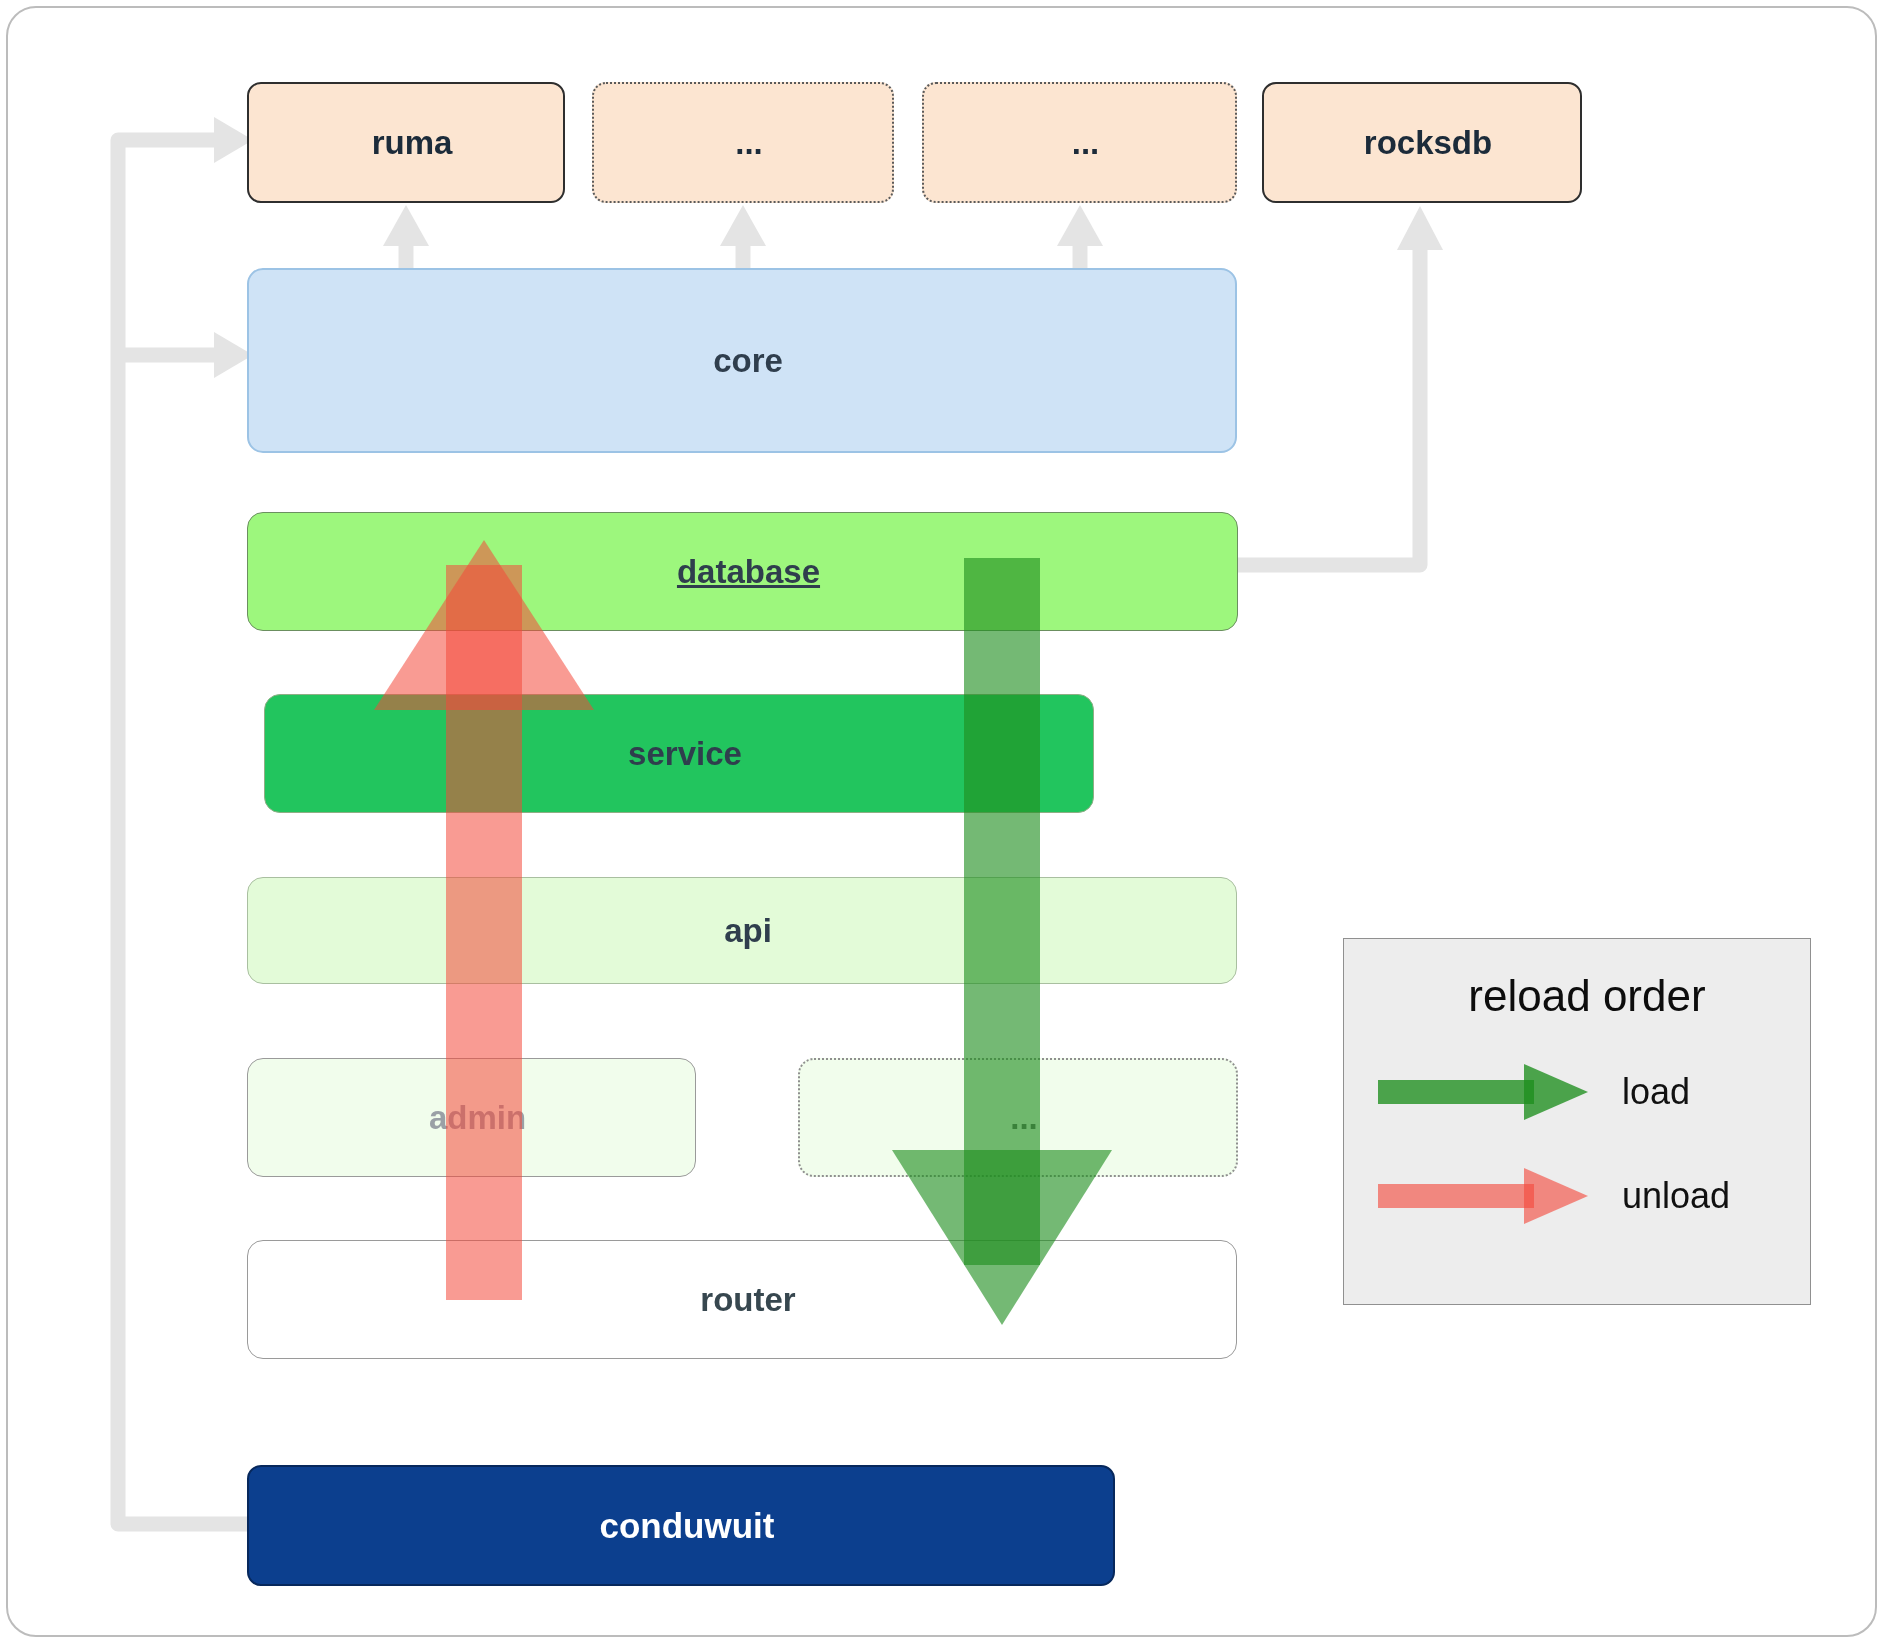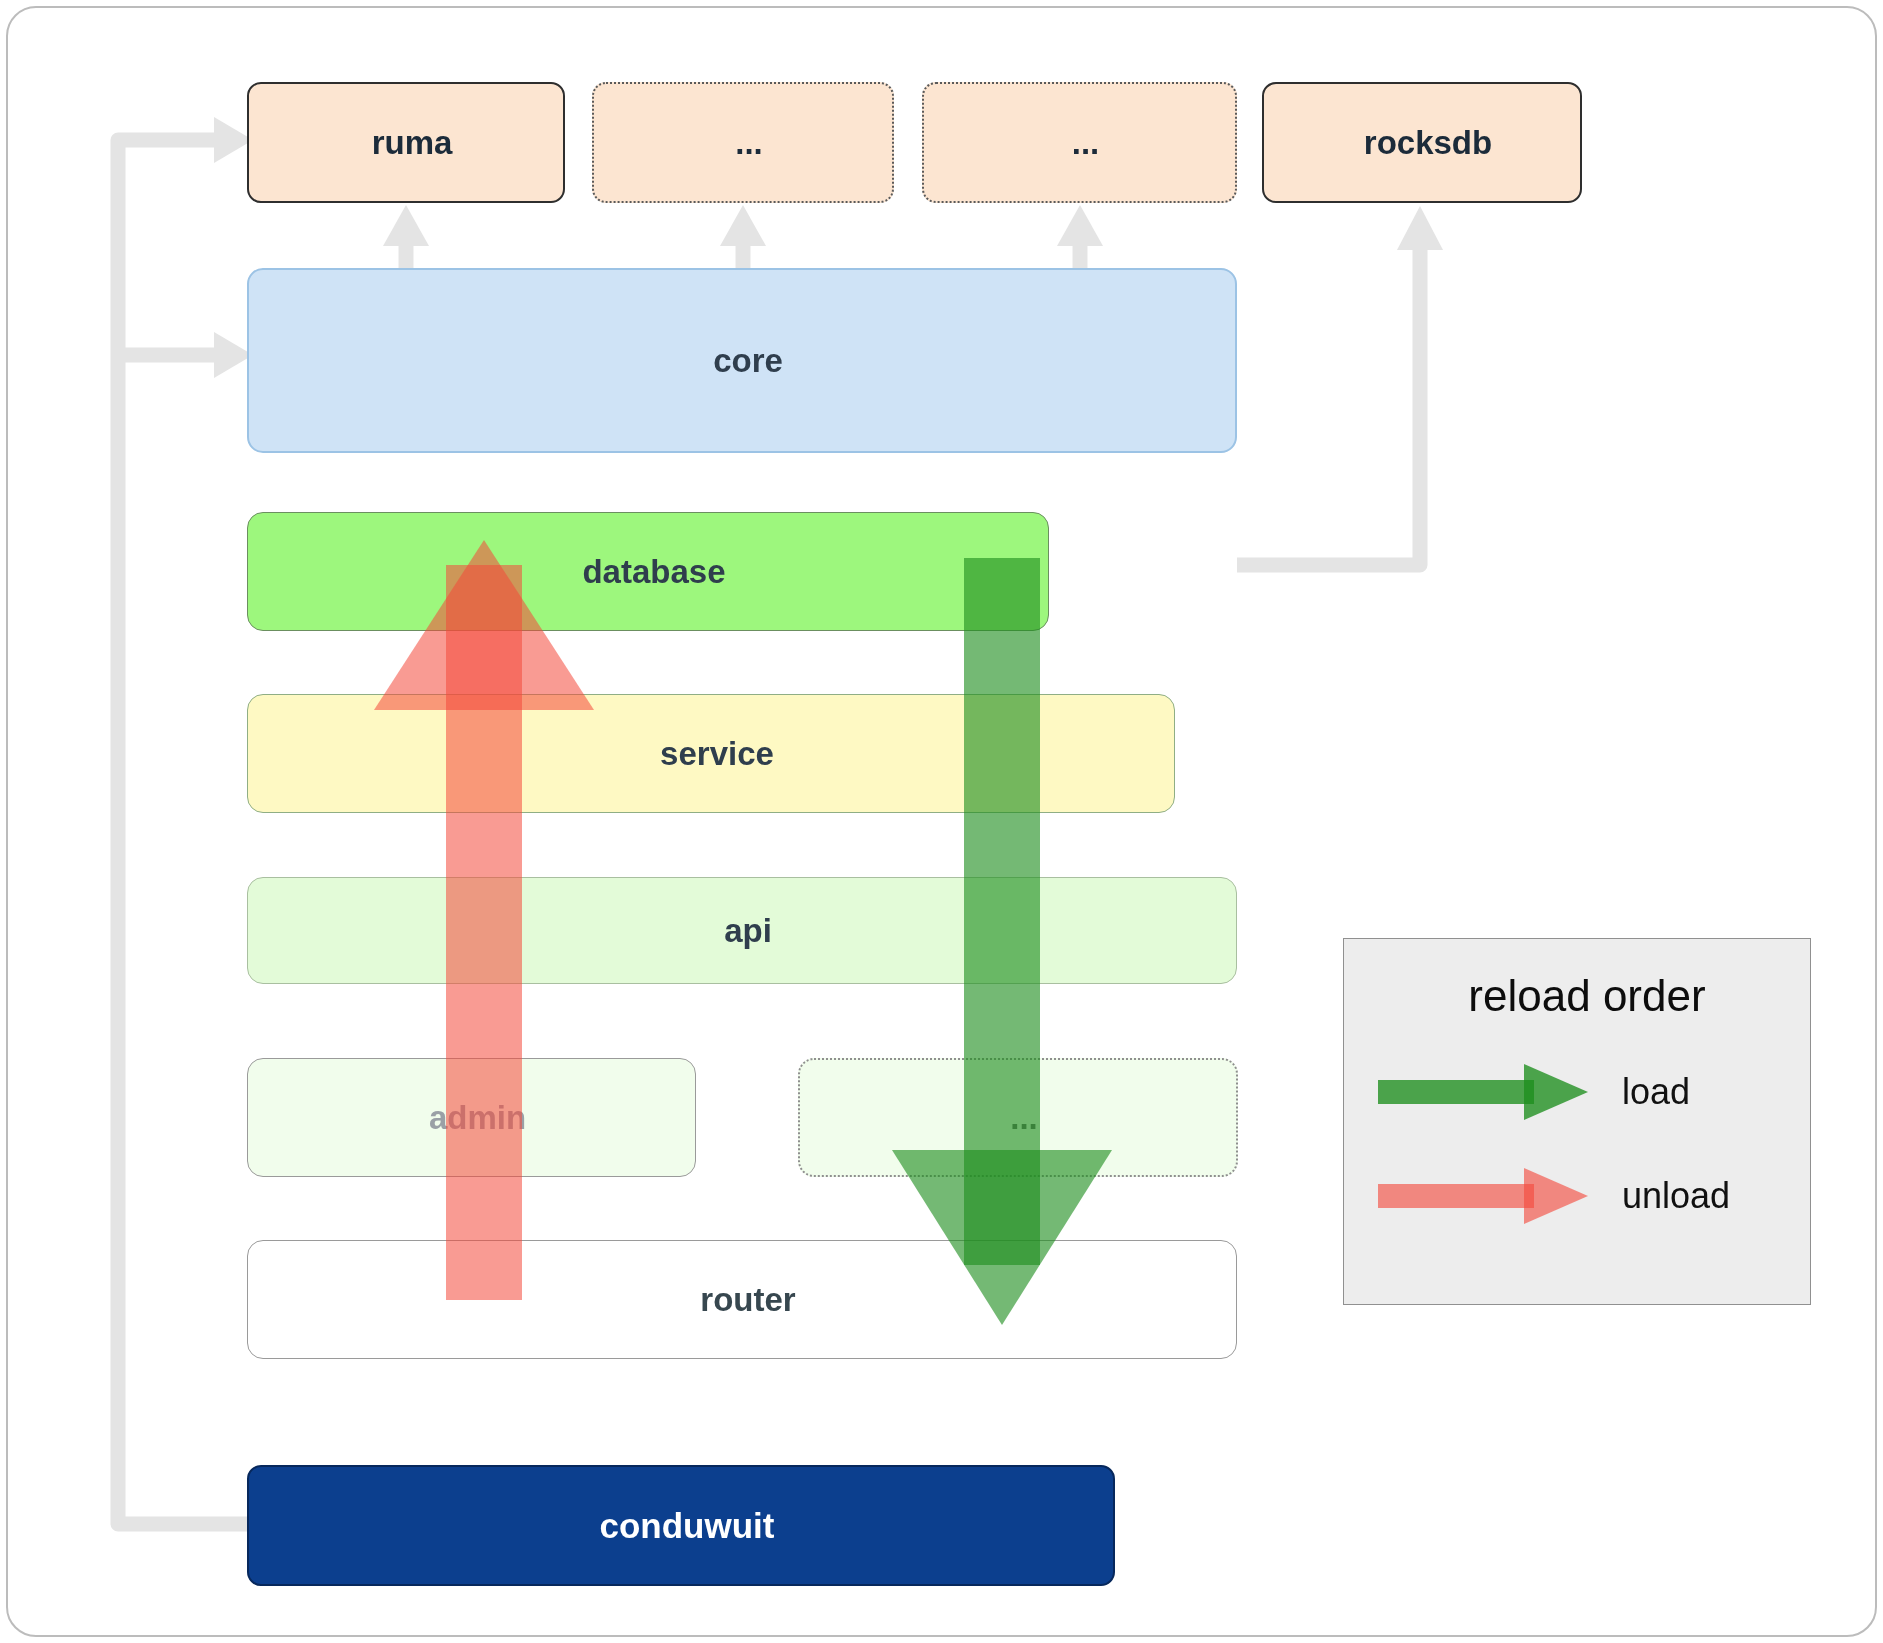--- a/index.html
+++ b/index.html
@@ -11,22 +11,22 @@
   .conn{fill:none;stroke-width:15px;stroke-linejoin:round;}
   .box{position:absolute;display:flex;align-items:center;justify-content:center;
        font-size:33px;font-weight:600;color:#2f3e4d;z-index:2;border-radius:14px;box-sizing:border-box;padding-left:12px;}
   
   .b-ruma    {left:247px;top:82px;width:318px;height:121px;background:#fce5d1;border:2px solid #2e2e2e;color:#1c2b3a;}
   .b-mid1    {left:592px;top:82px;width:302px;height:121px;background:#fce5d1;border:2px dotted #5a5a5a;color:#1c2b3a;}
   .b-mid2    {left:922px;top:82px;width:315px;height:121px;background:#fce5d1;border:2px dotted #5a5a5a;color:#1c2b3a;}
   .b-rocksdb {left:1262px;top:82px;width:320px;height:121px;background:#fce5d1;border:2px solid #2e2e2e;color:#1c2b3a;}
   
   .b-core    {left:247px;top:268px;width:990px;height:185px;background:#cfe3f6;border:2px solid #9cc3e5;border-radius:16px;}
-  .b-db      {left:247px;top:512px;width:802px;height:119px;background:#9df77d;border:1.5px solid #6b8f60;border-radius:16px;}
-  .b-service {left:247px;top:694px;width:928px;height:119px;background:#fef9c3;border:1.5px solid #8fae85;border-radius:16px;}
+  .b-db      {left:247px;top:512px;width:991px;height:119px;background:#9df77d;border:1.5px solid #6b8f60;border-radius:16px;text-decoration:underline;}
+  .b-service {left:264px;top:694px;width:830px;height:119px;background:#22c55e;border:1.5px solid #8fae85;border-radius:16px;}
   .b-api     {left:247px;top:877px;width:990px;height:107px;background:#e3fbd8;border:1.5px solid #a9bfa0;border-radius:16px;}
   .b-admin   {left:247px;top:1058px;width:449px;height:119px;background:#f1fdec;border:1.5px solid #9a9a9a;border-radius:16px;color:#9aa0a6;}
   .b-more    {left:798px;top:1058px;width:440px;height:119px;background:#f1fdec;border:2px dotted #8f8f8f;border-radius:16px;color:#667066;}
   .b-router  {left:247px;top:1240px;width:990px;height:119px;background:#ffffff;border:1.5px solid #9a9a9a;border-radius:16px;color:#37474f;}
   .b-conduwuit{left:247px;top:1465px;width:868px;height:121px;background:#0c3f8e;border:2px solid #07285c;border-radius:14px;color:#ffffff;font-weight:700;font-size:35px;}
   
   .legend{position:absolute;left:1343px;top:938px;width:468px;height:367px;background:#ededed;
           border:1.5px solid #909090;z-index:2;box-sizing:border-box;}
   .legend-title{margin-top:32px;text-align:center;font-size:44px;font-weight:500;color:#0d0d0d;padding-left:20px;}
   .legend-row{display:flex;align-items:center;padding-left:32px;margin-top:38px;}

